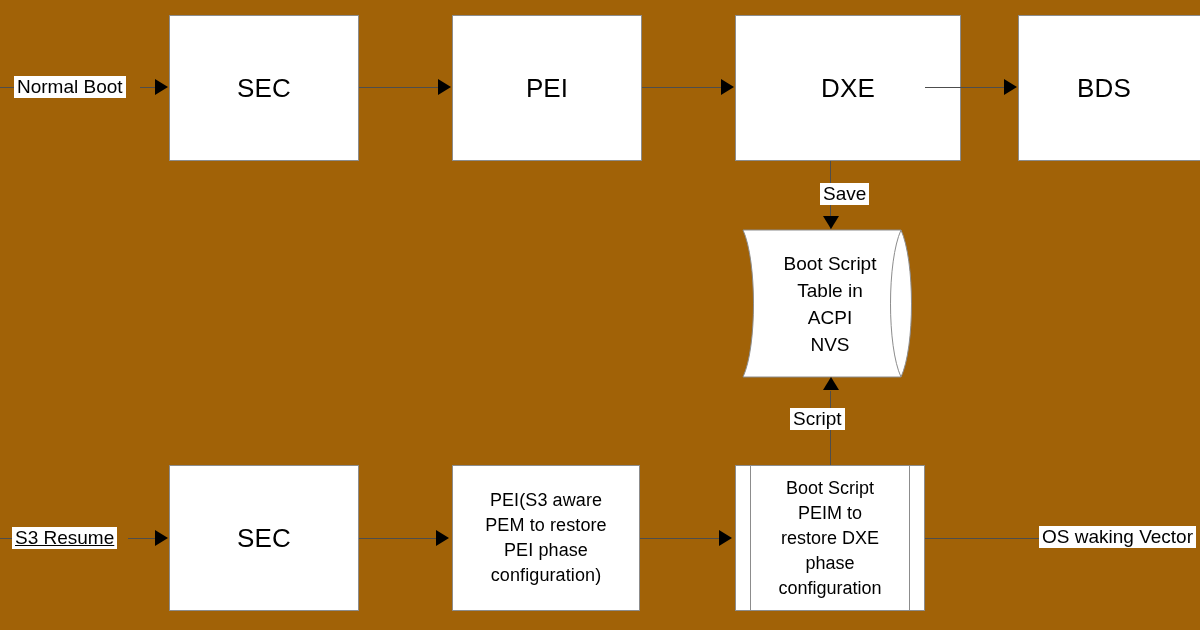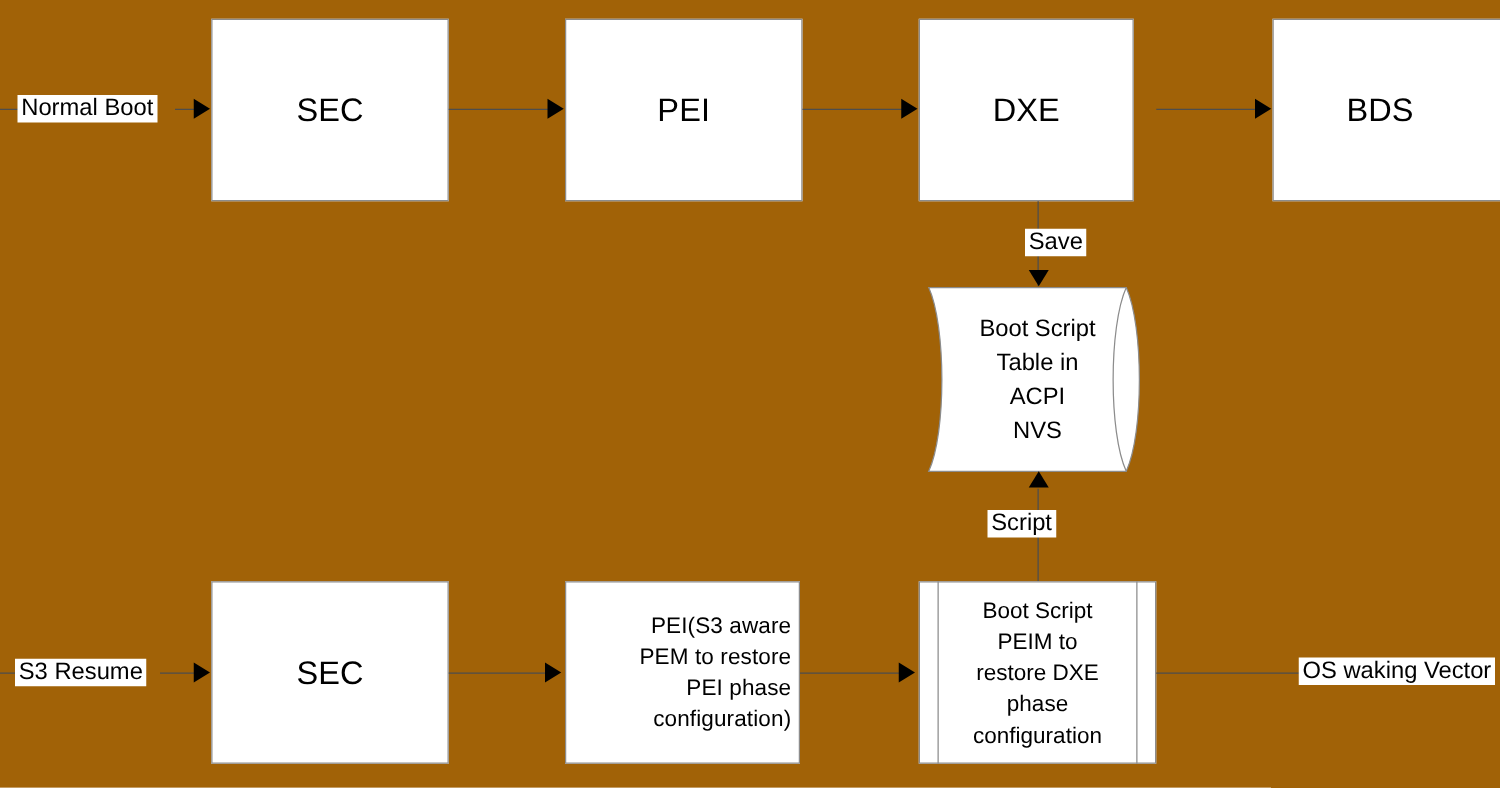--- a/index.html
+++ b/index.html
@@ -127,21 +127,21 @@
   <div class="hline" style="left:359px;top:87px;width:80px;"></div>
   <div class="arrow-right" style="left:438px;top:79px;"></div>
 
   <div class="box" style="left:452px;top:15px;width:190px;height:146px;">
     <span class="box-label">PEI</span>
   </div>
 
   <div class="hline" style="left:642px;top:87px;width:80px;"></div>
   <div class="arrow-right" style="left:721px;top:79px;"></div>
 
-  <div class="box" style="left:735px;top:15px;width:172px;height:146px;">
+  <div class="box" style="left:735px;top:15px;width:226px;height:146px;">
     <span class="box-label">DXE</span>
   </div>
 
   <div class="hline" style="left:925px;top:87px;width:80px;"></div>
   <div class="arrow-right" style="left:1004px;top:79px;"></div>
 
   <div class="box" style="left:1018px;top:15px;width:190px;height:146px;">
     <span class="box-label" style="margin-left:-18px;">BDS</span>
   </div>
 
@@ -161,32 +161,32 @@
         <span>NVS</span>
       </span>
     </div>
   </div>
 
   <div class="vline" style="left:830px;top:391px;height:74px;"></div>
   <div class="edge-label" style="left:790px;top:408px;">Script</div>
   <div class="arrow-up" style="left:823px;top:377px;"></div>
 
   <div class="hline" style="left:0px;top:538px;width:20px;"></div>
-  <div class="edge-label" style="left:12px;top:527px;">S3 Resume</div>
+  <div class="edge-label" style="left:12px;top:527px;text-decoration:underline;">S3 Resume</div>
   <div class="hline" style="left:128px;top:538px;width:30px;"></div>
   <div class="arrow-right" style="left:155px;top:530px;"></div>
 
   <div class="box" style="left:169px;top:465px;width:190px;height:146px;">
     <span class="box-label">SEC</span>
   </div>
 
   <div class="hline" style="left:359px;top:538px;width:78px;"></div>
   <div class="arrow-right" style="left:436px;top:530px;"></div>
 
-  <div class="box multiline" style="left:452px;top:465px;width:188px;height:146px;text-align:right;">
+  <div class="box multiline" style="left:452px;top:465px;width:188px;height:146px;">
     <span class="box-label">
       <span>PEI(S3 aware</span><br>
       <span>PEM to restore</span><br>
       <span>PEI phase</span><br>
       <span>configuration)</span>
     </span>
   </div>
 
   <div class="hline" style="left:640px;top:538px;width:80px;"></div>
   <div class="arrow-right" style="left:719px;top:530px;"></div>

